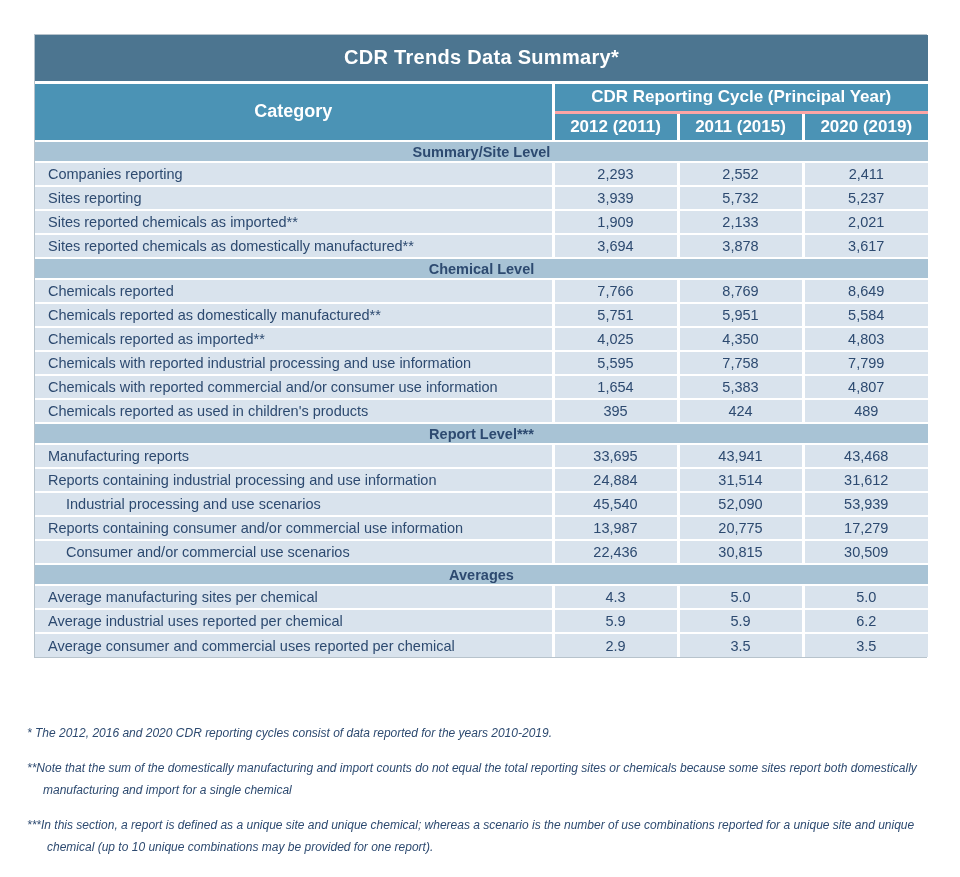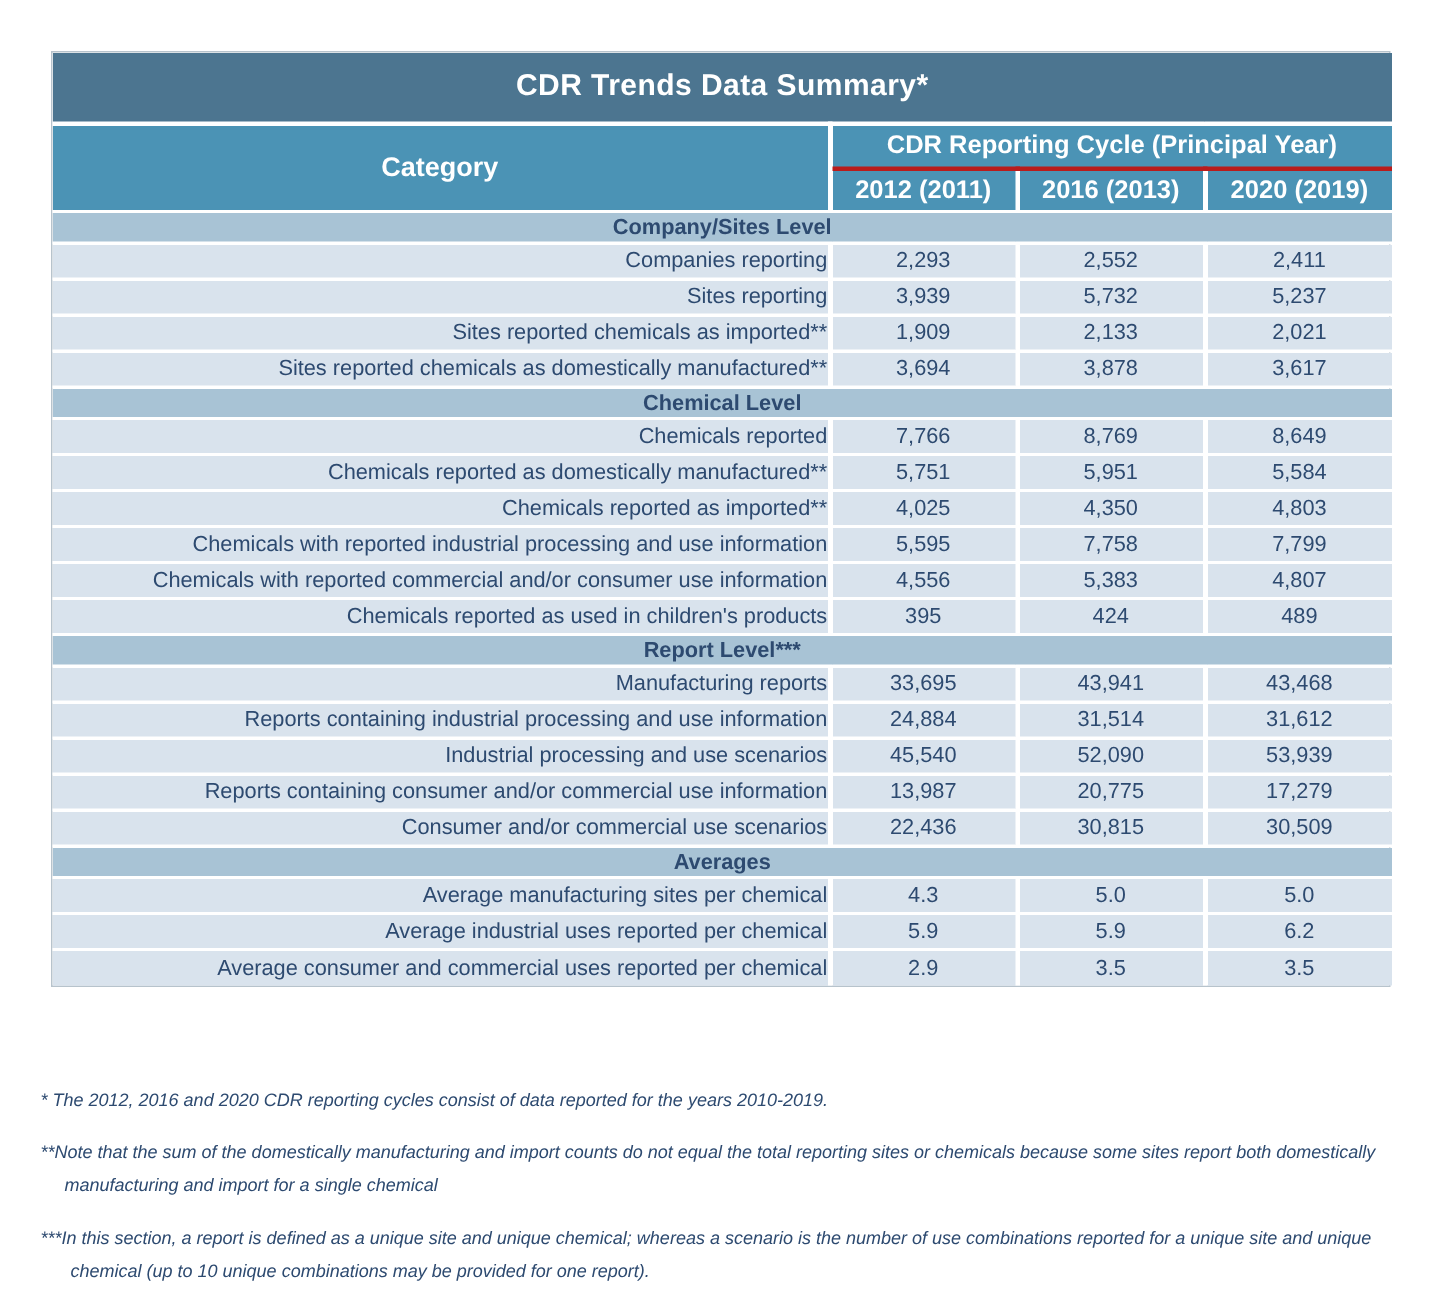--- a/index.html
+++ b/index.html
@@ -56,21 +56,21 @@
     border-right: 3px solid #ffffff;
     border-bottom: 2px solid #ffffff;
   }
   .cycle-head {
     background: var(--header-bg);
     color: #ffffff;
     font-size: 17px;
     font-weight: bold;
     text-align: center;
     height: 30px;
-    border-bottom: 3px solid #b91c1c;
+    border-bottom: 3px solid #fca5a5;
   }
   .year-head {
     background: var(--header-bg);
     color: #ffffff;
     font-size: 17px;
     font-weight: bold;
     text-align: center;
     height: 29px;
     border-right: 3px solid #ffffff;
     border-bottom: 2px solid #ffffff;
@@ -82,21 +82,21 @@
     font-size: 14.5px;
     font-weight: bold;
     text-align: center;
     height: 21px;
     border-bottom: 2px solid #ffffff;
   }
   .cat-cell {
     background: var(--row-bg);
     color: var(--text-navy);
     font-size: 14.5px;
-    text-align: right;
+    text-align: left;
     padding-left: 13px;
     height: 24px;
     border-right: 3px solid #ffffff;
     border-bottom: 2px solid #ffffff;
   }
   .cat-cell.indent { padding-left: 31px; }
   .val-cell {
     background: var(--row-bg);
     color: var(--text-navy);
     font-size: 14.5px;
@@ -136,27 +136,27 @@
       <thead>
         <tr>
           <th class="title-cell" colspan="4">CDR Trends Data Summary*</th>
         </tr>
         <tr>
           <th class="cat-head" rowspan="2">Category</th>
           <th class="cycle-head" colspan="3">CDR Reporting Cycle (Principal Year)</th>
         </tr>
         <tr>
           <th class="year-head">2012 (2011)</th>
-          <th class="year-head">2016 (2013)</th>
+          <th class="year-head">2011 (2015)</th>
           <th class="year-head last">2020 (2019)</th>
         </tr>
       </thead>
       <tbody>
           <tr>
-            <td colspan="4" class="section-cell">Company/Sites Level</td>
+            <td colspan="4" class="section-cell">Summary/Site Level</td>
           </tr>
           <tr>
             <td class="cat-cell">Companies reporting</td>
             <td class="val-cell">2,293</td>
             <td class="val-cell">2,552</td>
             <td class="val-cell last">2,411</td>
           </tr>
           <tr>
             <td class="cat-cell">Sites reporting</td>
             <td class="val-cell">3,939</td>
@@ -197,21 +197,21 @@
             <td class="val-cell last">4,803</td>
           </tr>
           <tr>
             <td class="cat-cell">Chemicals with reported industrial processing and use information</td>
             <td class="val-cell">5,595</td>
             <td class="val-cell">7,758</td>
             <td class="val-cell last">7,799</td>
           </tr>
           <tr>
             <td class="cat-cell">Chemicals with reported commercial and/or consumer use information</td>
-            <td class="val-cell">4,556</td>
+            <td class="val-cell">1,654</td>
             <td class="val-cell">5,383</td>
             <td class="val-cell last">4,807</td>
           </tr>
           <tr>
             <td class="cat-cell">Chemicals reported as used in children's products</td>
             <td class="val-cell">395</td>
             <td class="val-cell">424</td>
             <td class="val-cell last">489</td>
           </tr>
           <tr>

